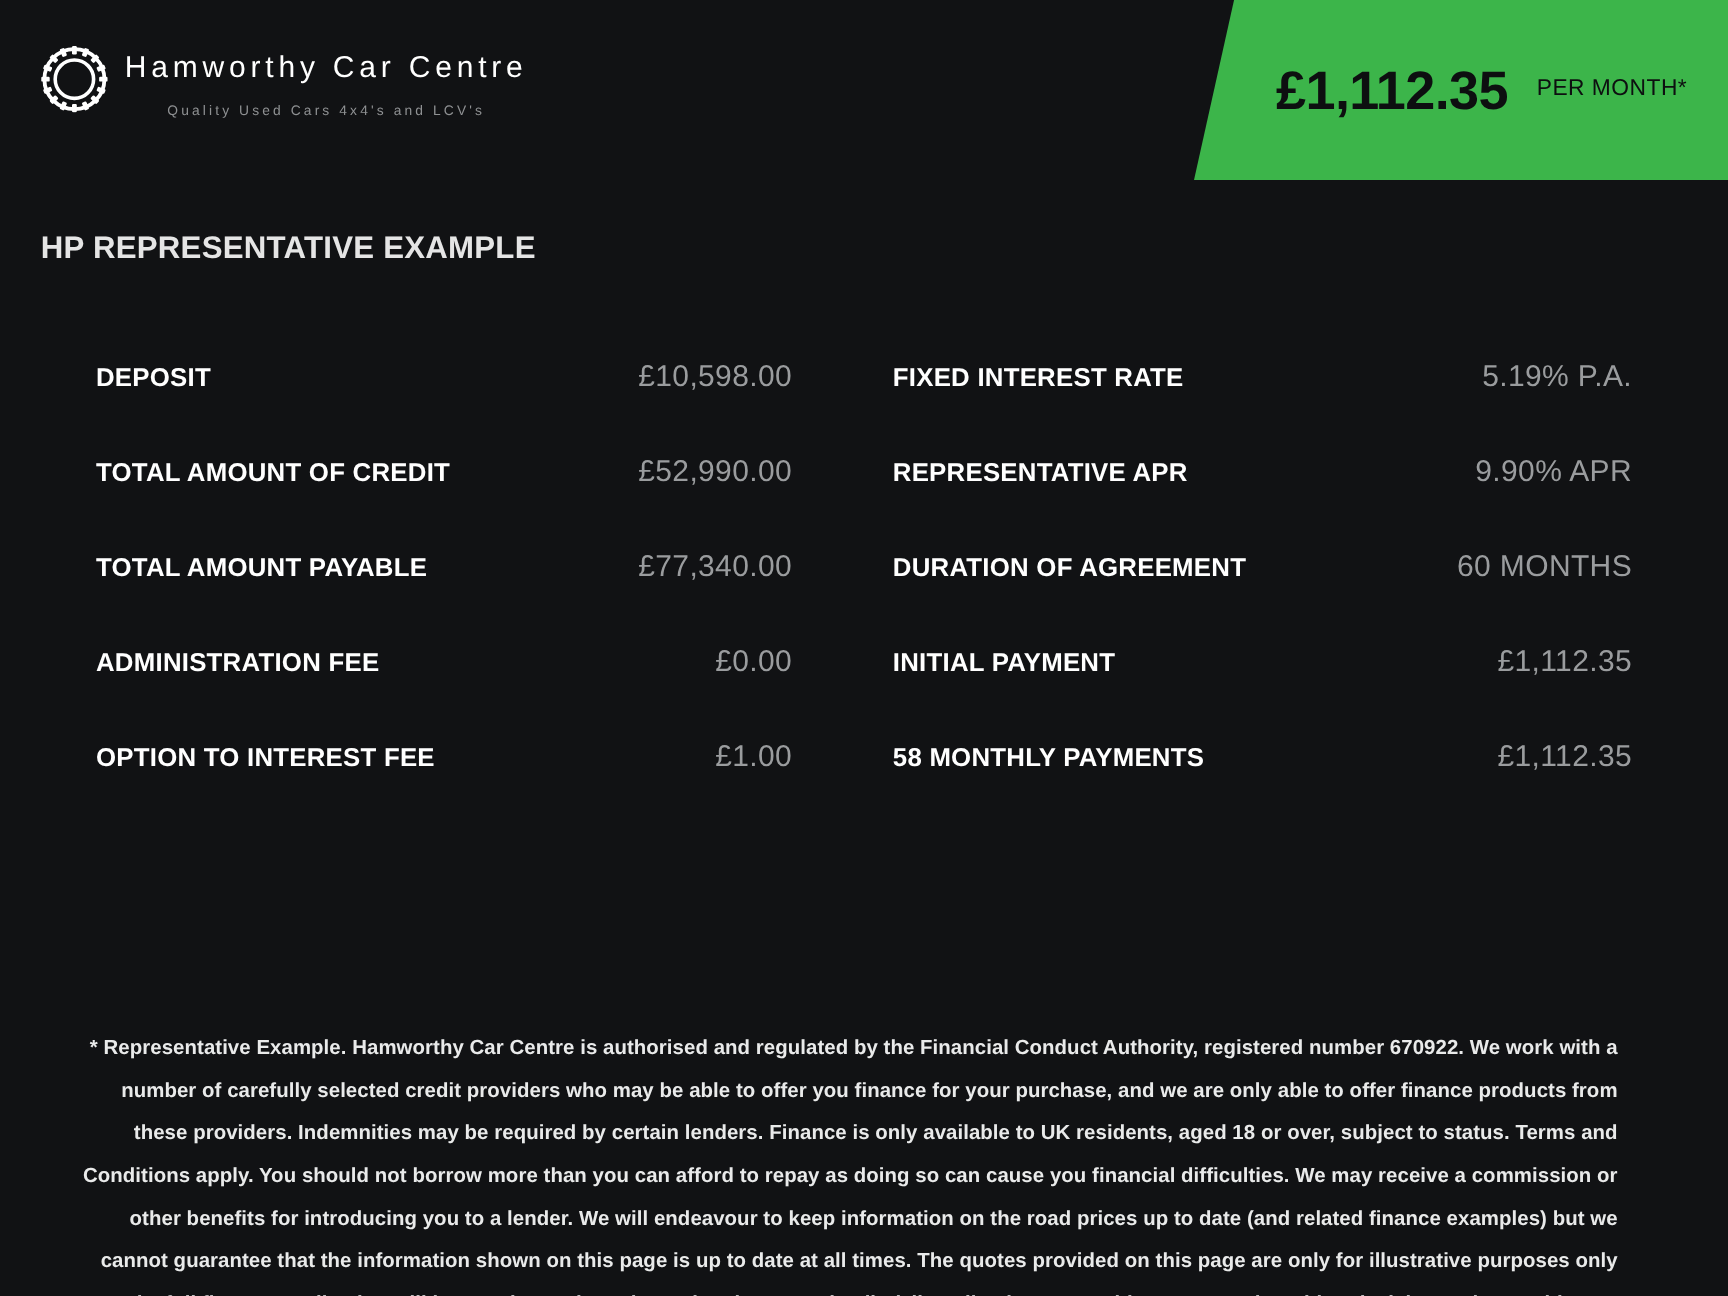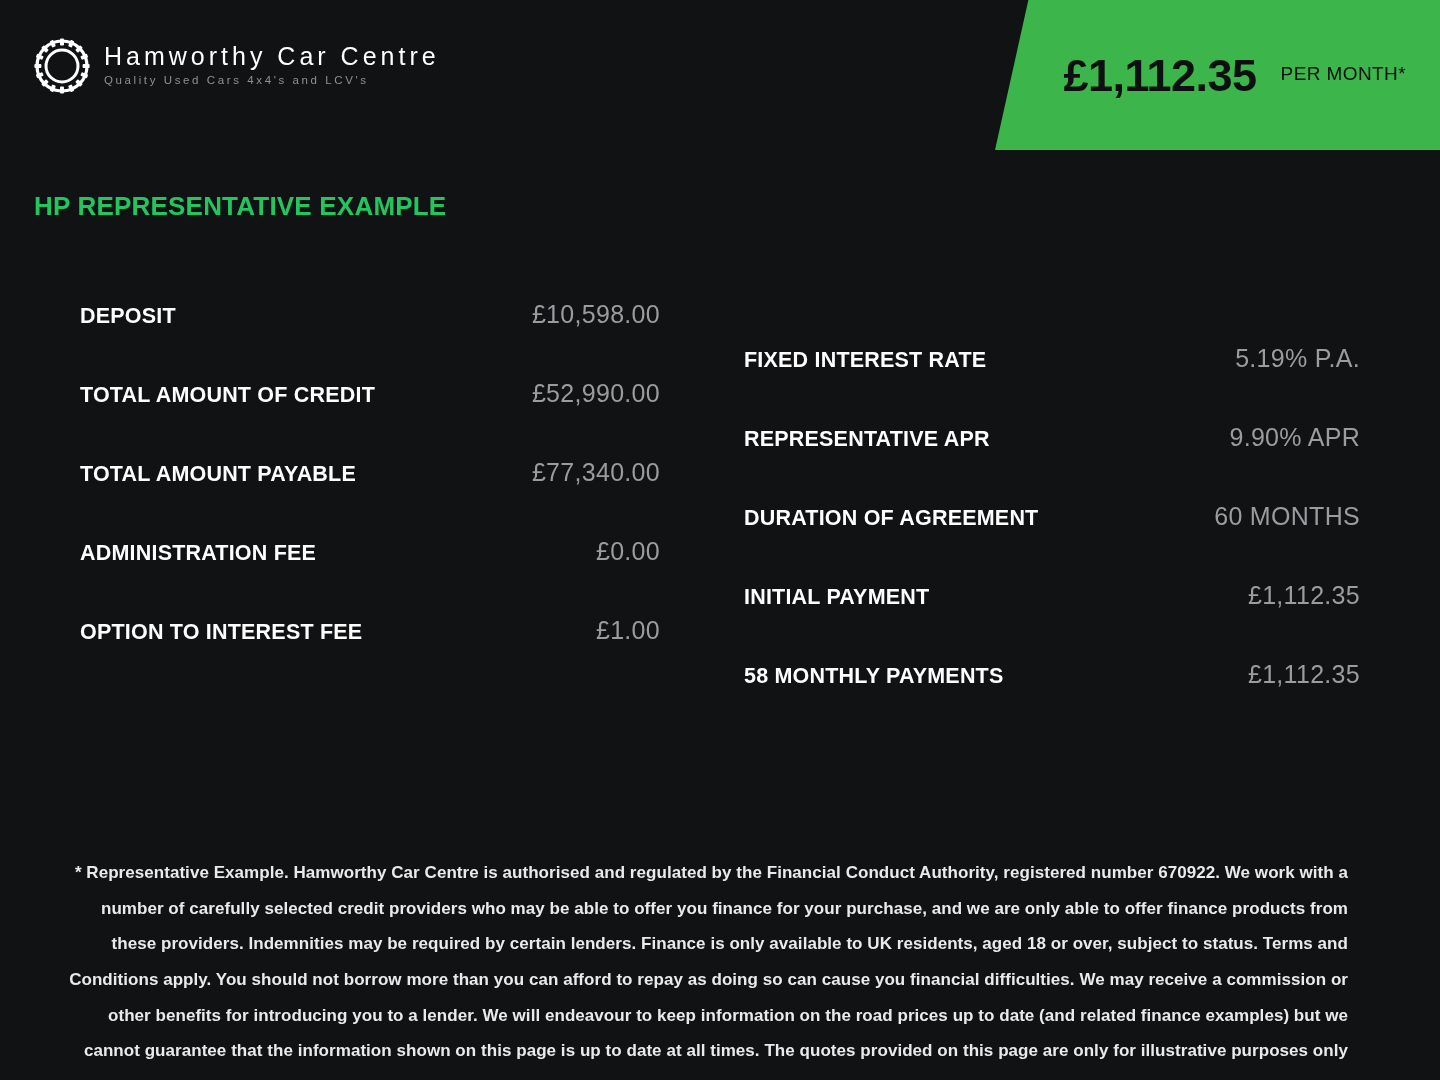--- a/index.html
+++ b/index.html
@@ -20,21 +20,21 @@
   }
   .logo-mark { width:56px; height:56px; position:relative; flex:0 0 auto; }
   .logo-mark svg { display:block; }
   .logo-text { margin-left:14px; padding-top:4px; }
   .logo-name {
     font-size:25px; letter-spacing:4.0px; color:#ffffff;
     font-weight:400; white-space:nowrap;
   }
   .logo-tag {
     font-size:11.5px; letter-spacing:2.6px; color:#8f9193;
-    margin-top:3px; white-space:nowrap;
+    margin-top:16px; white-space:nowrap;text-align:center;
   }
 
   
   .price-flash {
     position:absolute; top:0; right:0; height:150px; width:445px;
     background:#3cb54a;
     clip-path: polygon(7.5% 0, 100% 0, 100% 100%, 0 100%);
     display:flex; align-items:center; justify-content:flex-end;
     padding-right:34px;
   }
@@ -43,30 +43,30 @@
     line-height:1;
   }
   .price-per {
     font-size:19px; font-weight:normal; color:#0d0f10; letter-spacing:0.4px;
     margin-left:24px; padding-bottom:3px;
   }
 
   
   .title {
     position:absolute; left:34px; top:191px;
-    font-size:26px; font-weight:bold; color:#22c55e; letter-spacing:0.2px;
+    font-size:26px; font-weight:bold; color:#e5e5e5; letter-spacing:0.2px;
   }
 
   
   .grid {
     position:absolute; left:0; top:300px; width:1440px;
     display:flex;
   }
   .col { width:720px; padding:0 60px 0 80px; }
-  .col.right { padding:0 80px 0 24px;margin-top:44px; }
+  .col.right { padding:0 80px 0 24px; }
 
   .row {
     display:flex; align-items:baseline; justify-content:space-between;
     height:79px;
   }
   .label {
     font-size:21.5px; font-weight:bold; color:#ffffff; letter-spacing:0.2px;
     white-space:nowrap;
   }
   .label .sub {

